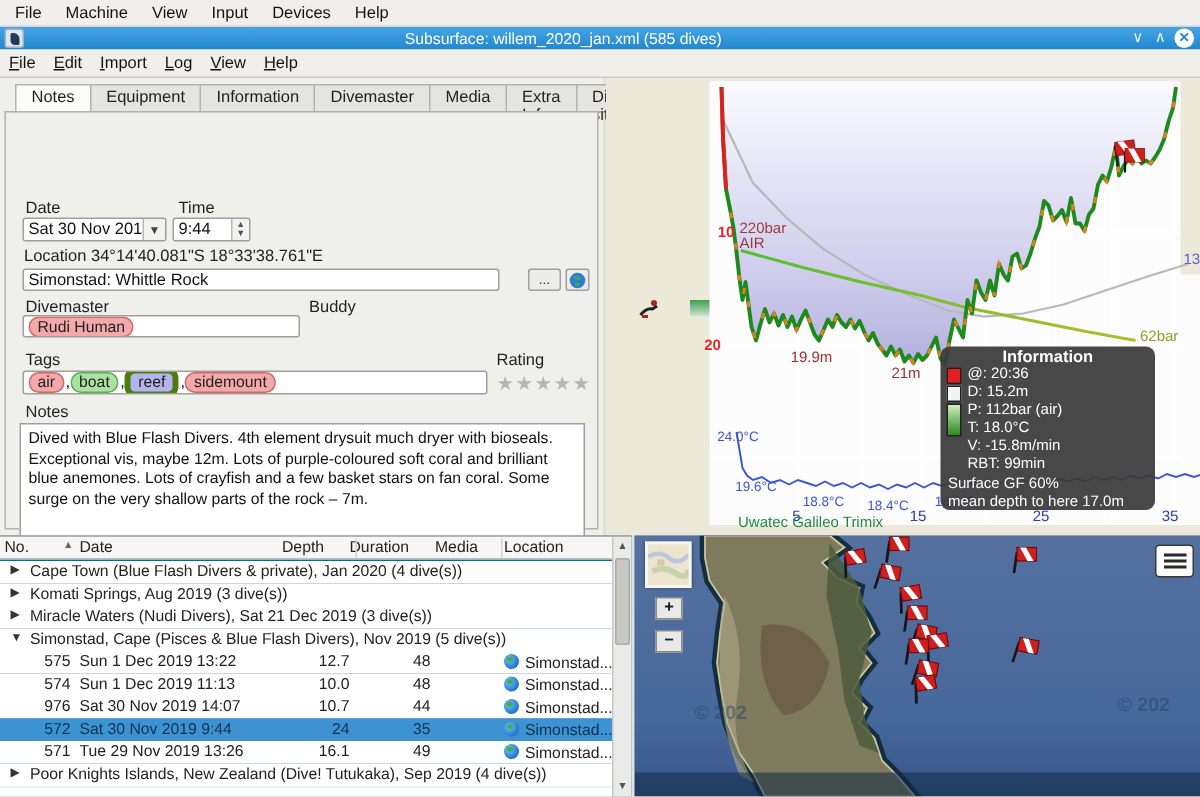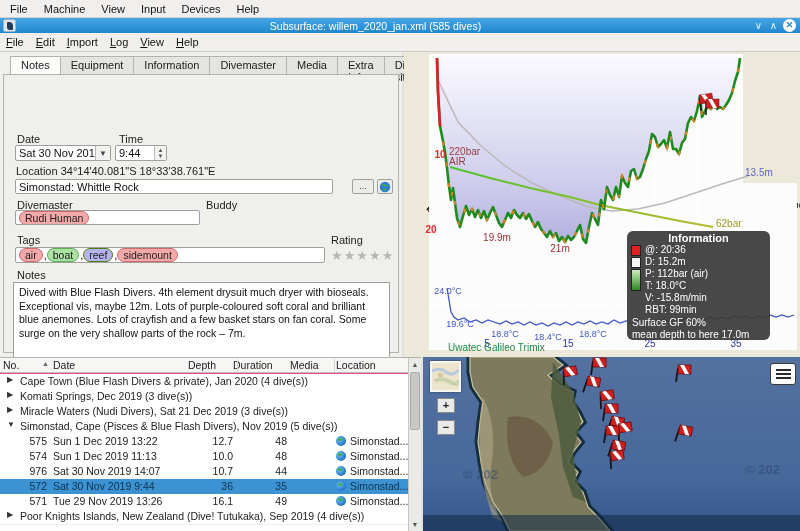--- a/index.html
+++ b/index.html
@@ -30,42 +30,42 @@
   .tab:last-child { border-right:1px solid #b2b2ae; }
   .tab.active { background:#fbfbfa; position:relative; z-index:2; }
   #tab-content { position:absolute; left:3px; top:22px; width:396px; height:279px; border:1px solid #b2b2ae; background:#efefec; }
   .flabel { position:absolute; font-size:11px; color:#222; }
   .field { position:absolute; background:#fff; border:1px solid #9f9f9b; border-radius:2px; font-size:11px; color:#111; display:flex; align-items:center; padding:0 3px; overflow:hidden; white-space:nowrap; }
   .combo-arrow { position:absolute; right:0; top:0; width:15px; height:100%; border-left:1px solid #bbb; background:#f2f2f0; color:#444; font-size:8px; display:flex; align-items:center; justify-content:center; }
   .spin { position:absolute; right:0; top:0; width:12px; height:100%; border-left:1px solid #bbb; background:#f2f2f0; color:#555; font-size:6px; display:flex; flex-direction:column; align-items:center; justify-content:center; line-height:6px; }
   .pill { display:inline-block; border-radius:7px; padding:0 5px; font-size:10.5px; line-height:12px; color:#222; margin-right:1px; }
   .pill.pink  { background:#f3a9a9; border:1px solid #cf6a6a; }
   .pill.green { background:#abe2a2; border:1px solid #5fae59; }
-  .pill.blue  { background:#b6b4ef; border:1px solid #4d7c0f; }
+  .pill.blue  { background:#b6b4ef; border:4px solid #4d7c0f; }
   .btn-small { position:absolute; background:#ececea; border:1px solid #9f9f9b; border-radius:2px; font-size:9px; color:#333; text-align:center; }
   #rating-stars { position:absolute; left:331px; top:196px; font-size:13px; color:#b6b6b4; letter-spacing:1px; }
   #notes-text { position:absolute; left:13px; top:230px; width:377px; height:108px; background:#fff; border:1px solid #9f9f9b; font-size:10.5px; line-height:13.5px; color:#111; padding:3px 5px; font-family:"Liberation Sans",sans-serif; }
 
   
   #profile-panel { left:404px; top:52px; width:396px; height:305px; background:#ece9da; }
   #profile-toolbar { position:absolute; left:424px; top:54px; width:24px; height:303px; display:flex; flex-direction:row; align-items:center; gap:17px; }
   .ptool { width:21px; height:20px; display:flex; align-items:center; justify-content:center; font-size:9px; font-weight:bold; border:1px solid transparent; border-radius:2px; }
   .ptool.active { border-color:#8f8f8b; background:#e2dfd0; }
-  #chart-svg-wrap { position:absolute; left:0; top:0; width:708px; height:531px; pointer-events:none; }
+  #chart-svg-wrap { position:absolute; left:0; top:0; width:708px; height:531px; pointer-events:none;padding-left:44px; }
   #info-box { position:absolute; left:627px; top:231px; width:143px; height:109px; background:rgba(58,58,58,0.93); border-radius:6px; color:#fff; z-index:5; }
   #info-box .ib-title { text-align:center; font-size:11px; font-weight:bold; padding-top:1px; }
   #info-box .ib-row { font-size:10px; line-height:12.1px; padding-left:18px; white-space:nowrap; }
   #info-box .ib-row.wide { padding-left:5px; }
   .ib-ic { position:absolute; left:4px; width:10px; border:1px solid #222; }
   #ib-ic-red { top:14px; height:11px; background:#e02020; }
   #ib-ic-white { top:26px; height:11px; background:#f4f4f4; }
   #ib-ic-green { top:38px; height:22px; background:linear-gradient(#cdeec0,#2c8a1e); }
 
   
-  #dive-list { left:0; top:357px; width:421px; height:174px; background:#ec4899; border-top:1px solid #b5b3ac; }
+  #dive-list { left:0; top:357px; width:421px; height:174px; background:#0369a1; border-top:1px solid #b5b3ac; }
   #dl-header { position:absolute; left:0; top:0; width:408px; height:15px; background:#f6f6f4; border-bottom:1px solid #bdbdb9; font-size:10.5px; color:#222; }
   .dl-row { position:absolute; left:0; width:408px; height:15px; font-size:10.5px; color:#222; background:#fff; overflow:hidden; }
   .dl-row.selected { background:#3d92d2; color:#0e3350; }
   .dl-row .c-num { position:absolute; left:0; top:1px; width:47px; text-align:right; }
   .dl-row .c-date { position:absolute; left:53px; top:1px; }
   .dl-row .c-depth { position:absolute; left:188px; top:1px; width:45px; text-align:right; }
   .dl-row .c-dur { position:absolute; left:233px; top:1px; width:54px; text-align:right; }
   .dl-row .c-loc { position:absolute; left:336px; top:1px; width:72px; white-space:nowrap; overflow:hidden; }
   .dl-row .globe { display:inline-block; width:10px; height:10px; border-radius:50%; background:radial-gradient(circle at 35% 35%, #6fc7ef 0%, #2d7dd2 60%, #1a5ca8 100%); position:relative; top:1px; margin-right:4px; }
   .dl-row .globe:after { content:""; position:absolute; left:2px; top:2px; width:4px; height:3px; background:#3fae4a; border-radius:40% 60% 50% 50%; }
@@ -329,21 +329,21 @@
       <span style="position:absolute;left:237px;top:1px;width:1px;height:13px;background:#d4d4d0;"></span>
       <span style="position:absolute;left:334px;top:1px;width:1px;height:13px;background:#d4d4d0;"></span>
     </div>
   <div id="dl-rows">
       <div class="dl-row" style="top: 16px;">
         <span class="grp-arrow">▶</span>
         <span class="grp-label">Cape Town (Blue Flash Divers &amp; private), Jan 2020 (4 dive(s))</span>
       </div>
       <div class="dl-row" style="top: 31px;">
         <span class="grp-arrow">▶</span>
-        <span class="grp-label">Komati Springs, Dec 2019 (3 dive(s))</span>
+        <span class="grp-label">Komati Springs, Aug 2019 (3 dive(s))</span>
       </div>
       <div class="dl-row" style="top: 46px;">
         <span class="grp-arrow">▶</span>
         <span class="grp-label">Miracle Waters (Nudi Divers), Sat 21 Dec 2019 (3 dive(s))</span>
       </div>
       <div class="dl-row" style="top: 61px;">
         <span class="grp-arrow">▼</span>
         <span class="grp-label">Simonstad, Cape (Pisces &amp; Blue Flash Divers), Nov 2019 (5 dive(s))</span>
       </div>
       <div class="dl-row" style="top: 76px;">
@@ -363,21 +363,21 @@
       <div class="dl-row" style="top: 106px;">
         <span class="c-num">976</span>
         <span class="c-date">Sat 30 Nov 2019 14:07</span>
         <span class="c-depth">10.7</span>
         <span class="c-dur">44</span>
         <span class="c-loc"><span class="globe"></span>Simonstad...</span>
       </div>
       <div class="dl-row selected" style="top: 121px;">
         <span class="c-num">572</span>
         <span class="c-date">Sat 30 Nov 2019 9:44</span>
-        <span class="c-depth">36</span>
+        <span class="c-depth">24</span>
         <span class="c-dur">35</span>
         <span class="c-loc"><span class="globe"></span>Simonstad...</span>
       </div>
       <div class="dl-row" style="top: 136px;">
         <span class="c-num">571</span>
         <span class="c-date">Tue 29 Nov 2019 13:26</span>
         <span class="c-depth">16.1</span>
         <span class="c-dur">49</span>
         <span class="c-loc"><span class="globe"></span>Simonstad...</span>
       </div>

